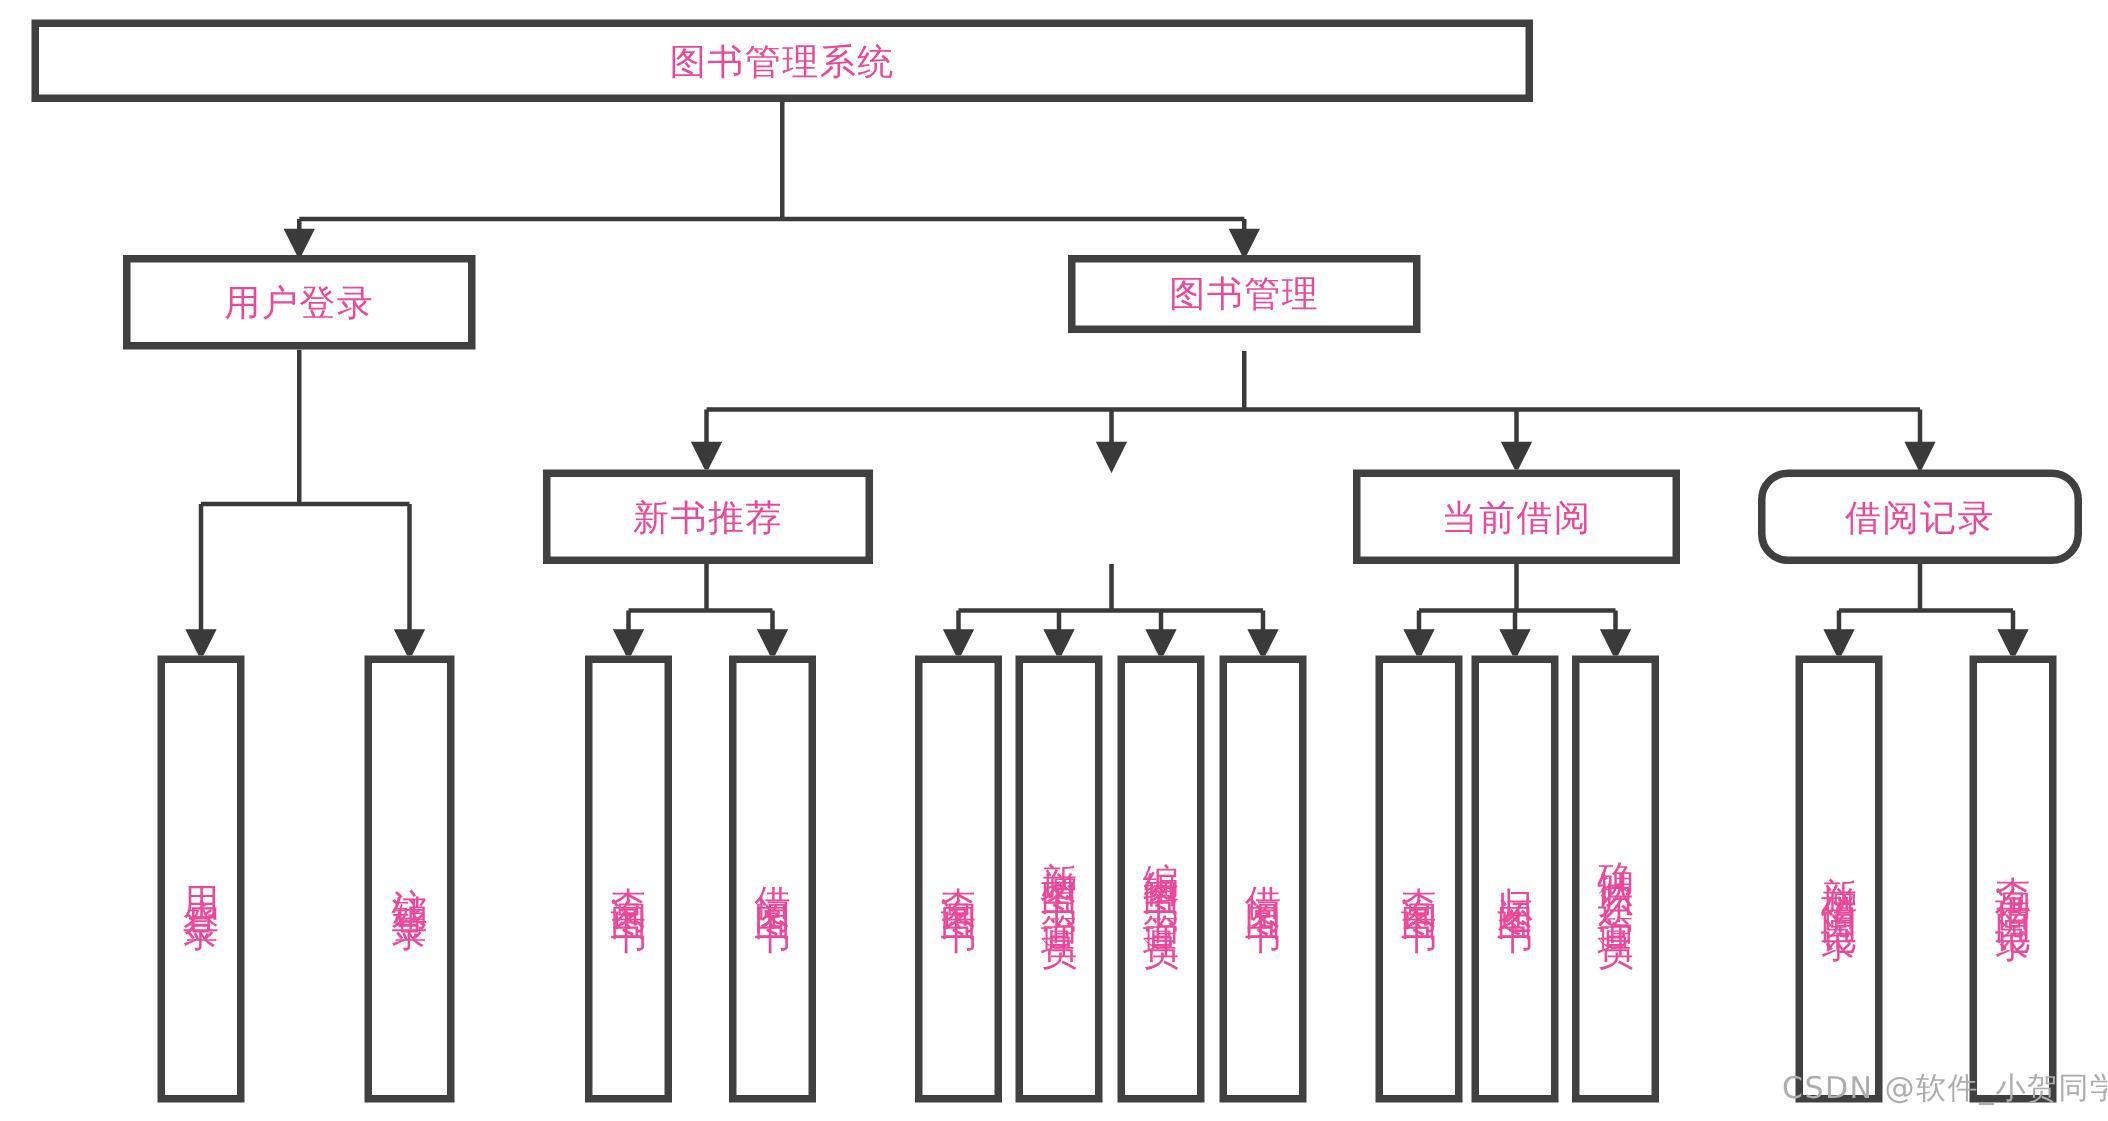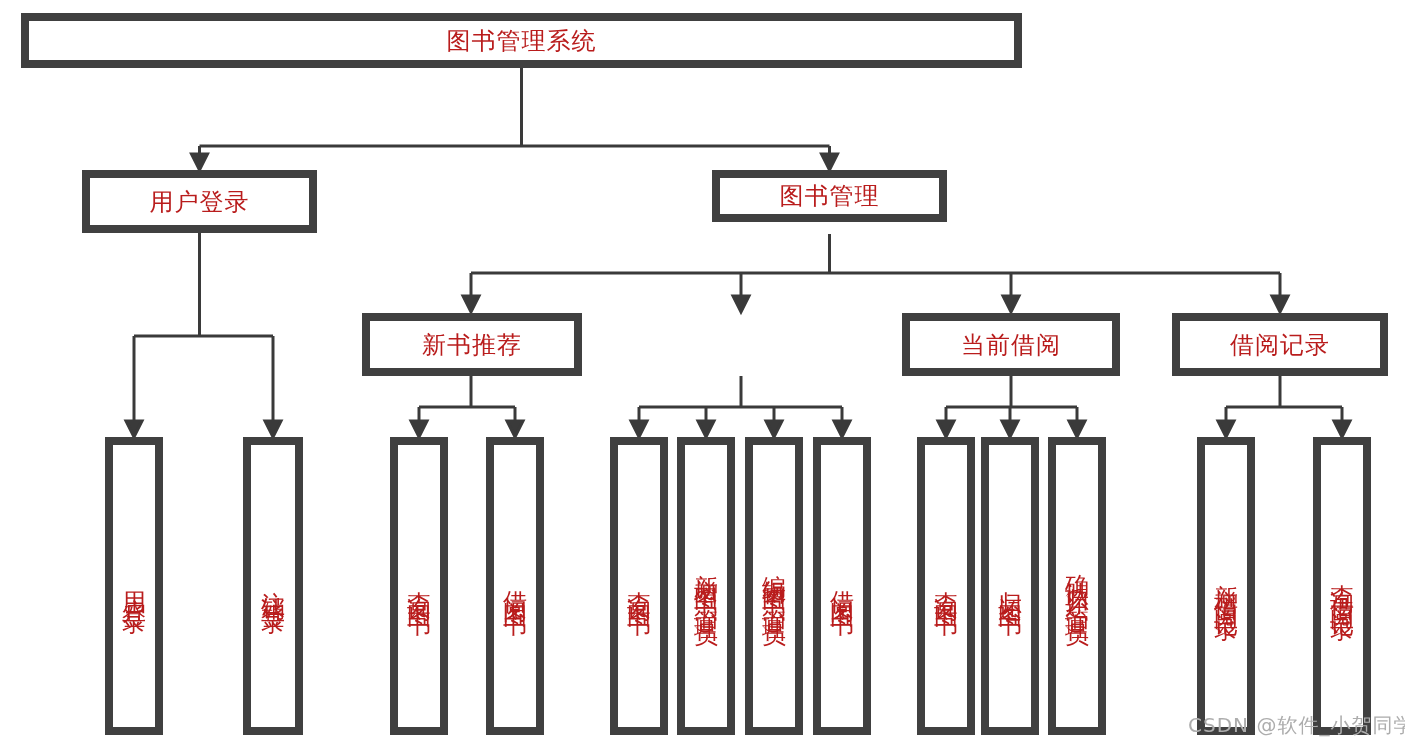--- a/index.html
+++ b/index.html
@@ -13,23 +13,23 @@
   }
   #connectors {
     position: absolute;
     left: 0; top: 0;
     width: 1405px; height: 747px;
     pointer-events: none;
   }
   .node {
     position: absolute;
     box-sizing: border-box;
-    border: 8px solid #404040;
+    border: 5px solid #404040;
     background: #ffffff;
-    color: #b91c1c;
+    color: #ec4899;
     display: flex;
     align-items: center;
     justify-content: center;
     font-size: 24px;
     line-height: 1;
     white-space: nowrap;
   }
   .node.h { letter-spacing: 1px; }
   .node.v {
     top: 437px;
@@ -123,21 +123,21 @@
     </g>
   </svg>
 
   <div class="node h" style="left:21px; top:13px; width:1001px; height:55px;">图书管理系统</div>
 
   <div class="node h" style="left:82px; top:170px; width:235px; height:63px;">用户登录</div>
   <div class="node h" style="left:712px; top:170px; width:235px; height:52px;">图书管理</div>
 
   <div class="node h" style="left:362px; top:313px; width:220px; height:63px;">新书推荐</div>
   <div class="node h" style="left:902px; top:313px; width:218px; height:63px;">当前借阅</div>
-  <div class="node h" style="left:1172px; top:313px; width:216px; height:63px;">借阅记录</div>
+  <div class="node h" style="left:1172px; top:313px; width:216px; height:63px;border-radius:20px;">借阅记录</div>
 
   <div class="node v" style="left:105px;">
     <span class="vtext">用户登录</span>
   </div>
   <div class="node v" style="left:243px; width:60px;">
     <span class="vtext">注销登录</span>
   </div>
 
   <div class="node v" style="left:390px;">
     <span class="vtext">查询图书</span>

